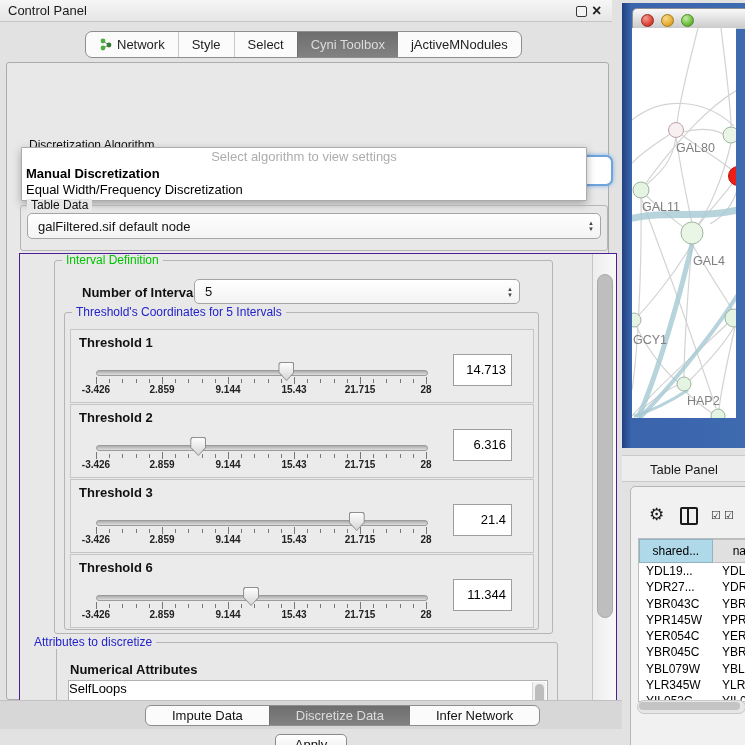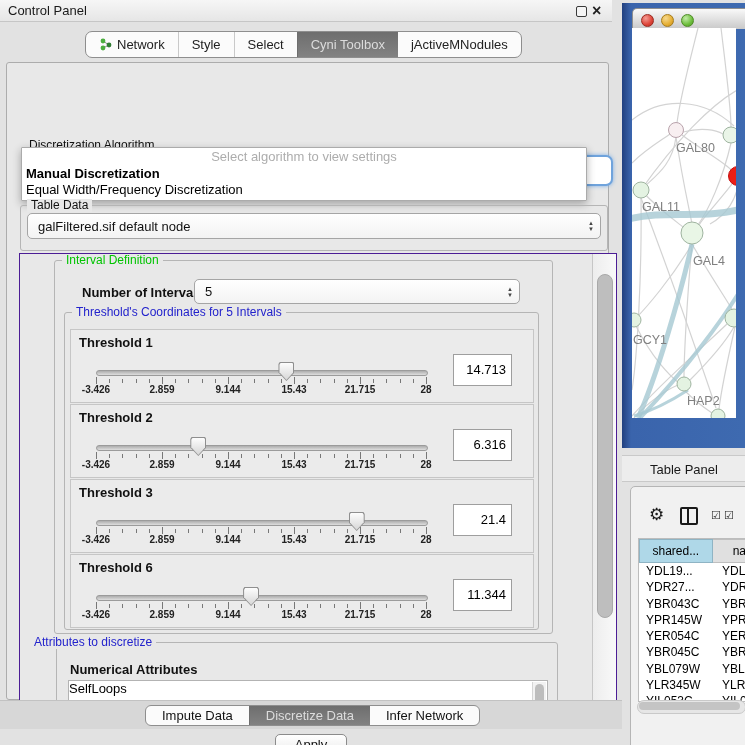--- a/index.html
+++ b/index.html
@@ -56,21 +56,21 @@
   #attr-title{left:50px;top:522px;font-size:13px;font-weight:bold;color:#111;top:408px;}
   #attr-list{left:48px;top:426px;width:478px;height:42px;background:#fff;border:1px solid #B3B3B3;overflow:hidden;font-size:13px;}
   #attr-list .item{height:15.5px;line-height:15.5px;padding-left:0;}
   #attr-scroll{position:absolute;right:1px;top:1px;width:13px;height:40px;background:#F2F2F2;border-left:1px solid #D5D5D5;}
   #attr-scroll .thumb{position:absolute;left:1.5px;top:2px;width:9px;height:30px;background:#BDBDBD;border-radius:5px;}
   #apply-btn{left:268px;top:671px;width:70px;height:21px;background:linear-gradient(#FFFFFF,#E9E9E9);
     border:1px solid #8B8B8B;border-radius:5px;font-size:13px;text-align:center;line-height:20px;color:#111;}
   #bottomband{left:0;top:700px;width:622px;height:28px;background:#D7D7D7;border-top:1px solid #C2C2C2;}
   #bottomtabs{left:145px;top:705px;height:19px;display:flex;background:#FBFBFB;border:1px solid #8E8E8E;
     border-radius:6px;overflow:hidden;font-size:13px;color:#111;}
-  .btabseg{display:flex;align-items:center;padding:0 16px;white-space:nowrap;border-left:1px solid #C9C9C9;}
+  .btabseg{display:flex;align-items:center;padding:0 26px;white-space:nowrap;border-left:1px solid #C9C9C9;}
   .btabseg:first-child{border-left:none;}
   .btabseg.sel{background:linear-gradient(#6E6E6E,#828282);color:#DCDCDC;border-left:1px solid #6E6E6E;}
   .btabseg.sel + .btabseg{border-left:none;}
   
   #netframe{left:622px;top:3px;width:123px;height:445px;background:linear-gradient(90deg,#21407F 0,#3A64AC 9px,#3E6AB0 100%);}
   #nettitle{left:10px;top:5px;width:113px;height:20px;background:linear-gradient(#F9F9F9,#C9C9C9);
     border:1px solid #8F8F8F;border-bottom:none;border-radius:5px 0 0 0;}
   .tl{position:absolute;top:4.5px;width:11px;height:11px;border-radius:50%;}
   #netcanvas{left:10px;top:25px;width:104px;height:390px;background:#fff;overflow:hidden;}
   

